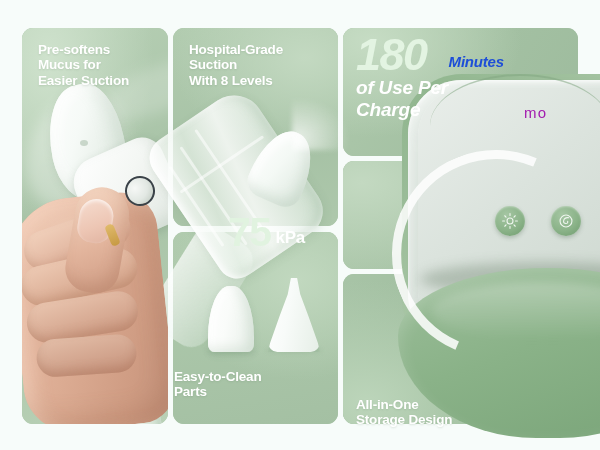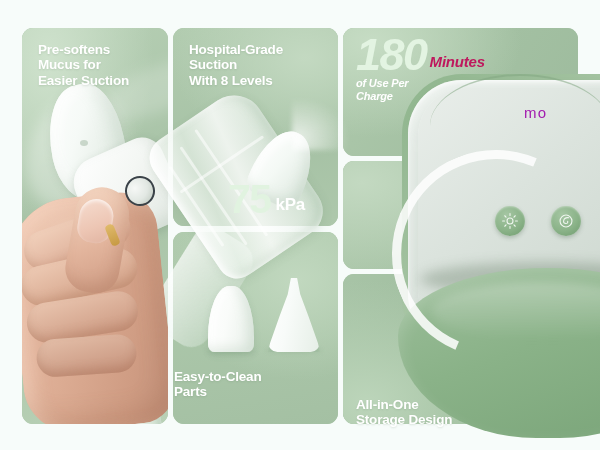--- a/index.html
+++ b/index.html
@@ -80,33 +80,34 @@
   #cap-storage{left:356px;top:369px;width:170px;font-size:13.5px;margin-top:28px;}
 
   
   #battery-group{position:absolute;left:356px;top:34px;z-index:9;font-style:italic;}
   #battery-row{display:flex;align-items:flex-end;}
   #bignum{
     font-size:45px;font-weight:bold;color:#e3f4e2;line-height:0.92;
     letter-spacing:-1.5px;
   }
   #bigunit{
-    font-size:15px;font-weight:bold;color:#be185d;
-    margin-left:3px;margin-bottom:5px;letter-spacing:-0.2px;
+    font-size:15px;font-weight:bold;color:#1d4ed8;
+    margin-left:22px;margin-bottom:5px;letter-spacing:-0.2px;
   }
   #battery-sub{
-    margin-top:2px;font-size:11px;font-weight:bold;color:#ffffff;
+    margin-top:2px;font-size:19px;font-weight:bold;color:#ffffff;
     line-height:1.14;letter-spacing:-0.2px;white-space:pre-line;
   }
 
   
   #kpa-group{position:absolute;left:228px;top:181px;z-index:9;display:flex;align-items:flex-end;}
   #kpa-num{
     font-size:41px;font-weight:bold;color:#e1f3e0;line-height:0.9;
     letter-spacing:-1.5px;
+    margin-top:33px;
   }
   #kpa-unit{
     font-size:17px;font-weight:bold;color:#ffffff;
     margin-left:5px;margin-bottom:3px;letter-spacing:-0.3px;text-align:right;
   }
 
   
   .art{position:absolute;z-index:3;}
 
   #hand{

